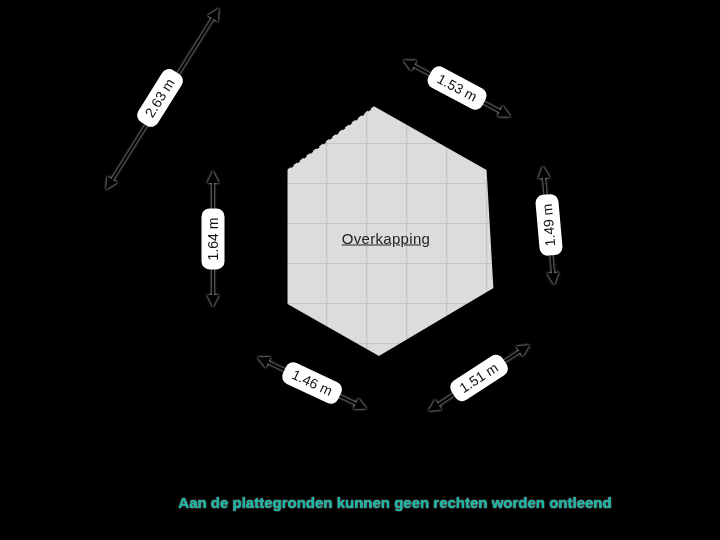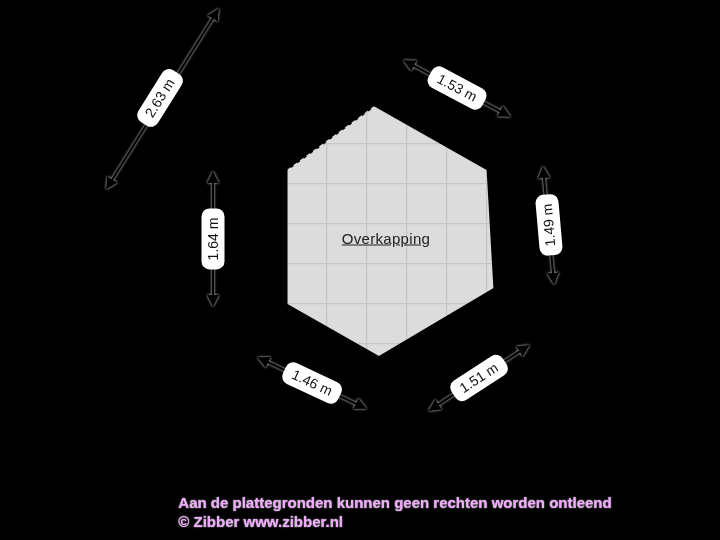--- a/index.html
+++ b/index.html
@@ -47,23 +47,23 @@
     color: #222;
     letter-spacing: 0.3px;
     white-space: nowrap;
     text-decoration: underline;
   }
   .footer {
     position: absolute;
     left: 395px;
     top: 493px;
     transform: translateX(-50%);
-    text-align: left;
+    text-align: right;
     white-space: nowrap;
-    color: #f0abfc;
+    color: #14b8a6;
     font-weight: bold;
     font-size: 15px;
     line-height: 19px;
     text-shadow: 0 0 1px #9d9d9d, 0 0 2px #767676;
   }
 </style>
 </head>
 <body>
 
 <div class="stage">
@@ -99,16 +99,15 @@
 
   <div class="dim-pill" style="left:160px; top:98px;  --r:-58deg">2.63 m</div>
   <div class="dim-pill" style="left:457px; top:88px;  --r:28deg">1.53 m</div>
   <div class="dim-pill" style="left:213px; top:239px; --r:-90deg">1.64 m</div>
   <div class="dim-pill" style="left:549px; top:225px; --r:-95deg">1.49 m</div>
   <div class="dim-pill" style="left:312px; top:383px; --r:25deg">1.46 m</div>
   <div class="dim-pill" style="left:479px; top:378px; --r:-33deg">1.51 m</div>
 
   <div class="footer">
     <div>Aan de plattegronden kunnen geen rechten worden ontleend</div>
-    <div>© Zibber www.zibber.nl</div>
   </div>
 
 </div>
 
 </body></html>

